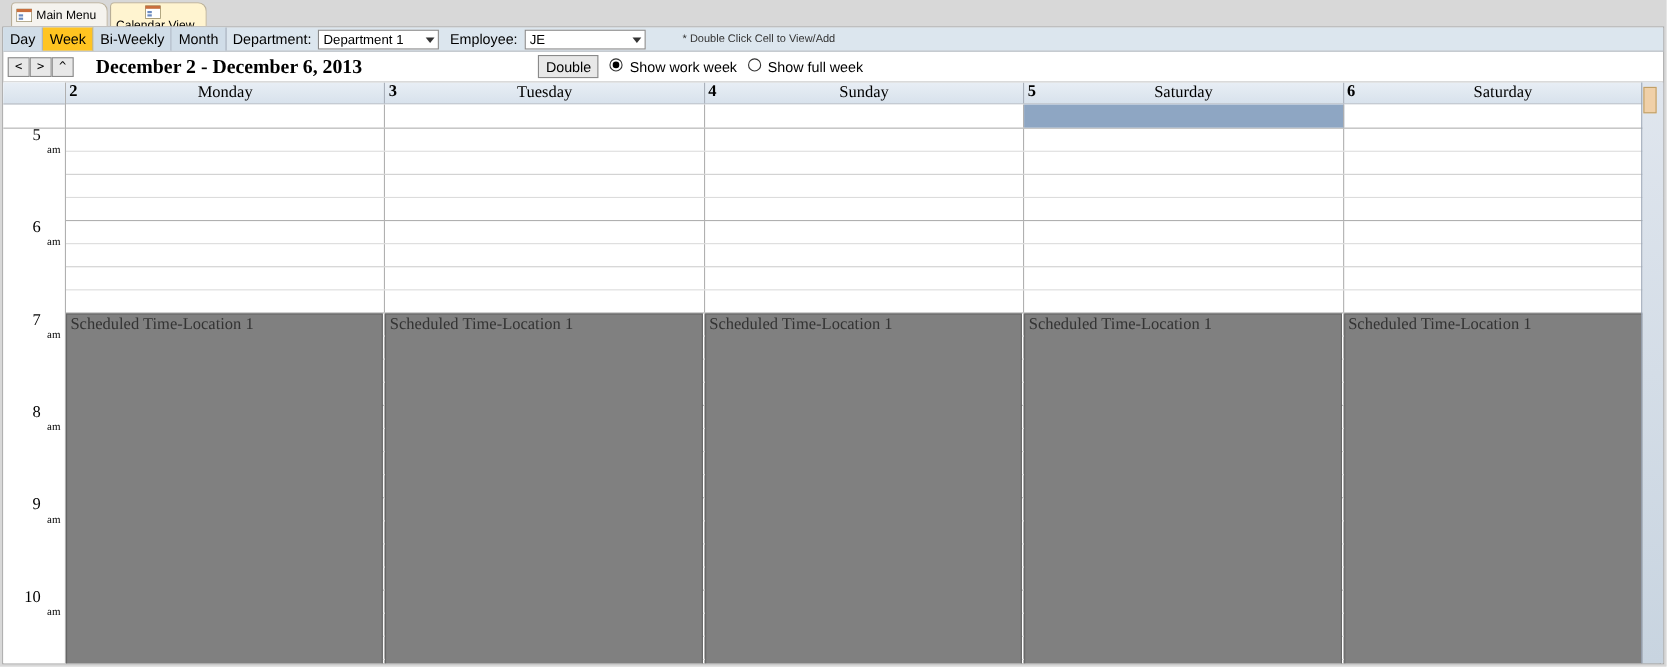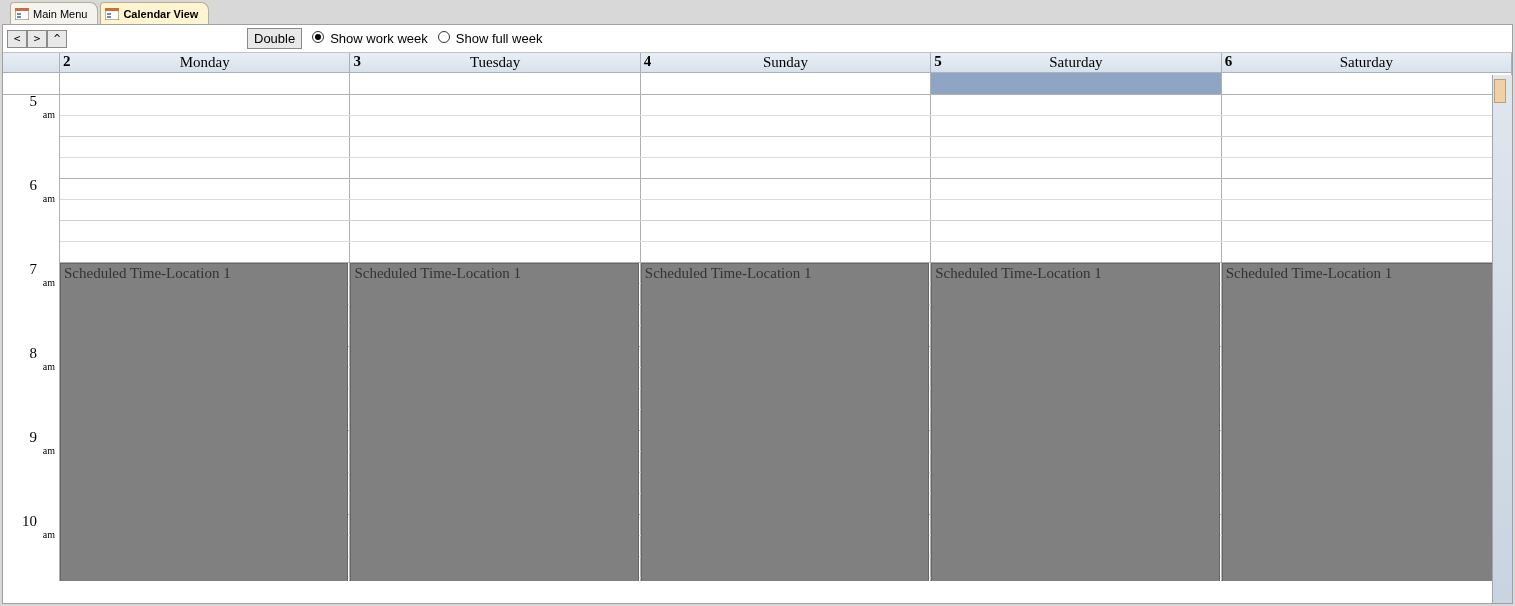--- a/index.html
+++ b/index.html
@@ -31,21 +31,22 @@
   border-bottom: none;
   border-top-left-radius: 4px;
   border-top-right-radius: 8px;
   margin-right: 2px;
   cursor: pointer;
   font-size: 11px;
   text-align: center;
 }
 .tab.active {
   background: #fff4d0;
-  font-weight: bold;
+  font-weight: normal;
+  flex-direction: column;
 }
 .tabicon {
   width: 14px;
   height: 12px;
   display: inline-flex;
   margin-right: 4px;
 }
 .content {
   border: 1px solid #a0a0a0;
   background: #ffffff;
@@ -312,27 +313,43 @@
             <rect x="0" y="0" width="14" height="3" fill="#c96f3e"></rect>
             <rect x="2" y="5" width="4" height="2" fill="#6a8ac0"></rect>
             <rect x="2" y="8" width="4" height="2" fill="#6a8ac0"></rect>
           </svg>
       </span>
       <span>Calendar View</span>
     </div>
   </div>
 
   <div class="content">
+    <div class="toolbar1">
+      <div class="viewbtn">Day</div>
+      <div class="viewbtn active">Week</div>
+      <div class="viewbtn">Bi-Weekly</div>
+      <div class="viewbtn">Month</div>
+      <span class="lbl">Department:</span>
+      <div class="dd">
+          <span>Department 1</span>
+        </div>
+      <span class="lbl">Employee:</span>
+      <div class="dd">
+          <span>JE</span>
+        </div>
+      <span class="hint">* Double Click Cell to View/Add</span>
+    </div>
 
     <div class="toolbar2">
       <div class="navgroup">
         <div class="navbtn">&lt;</div>
         <div class="navbtn">&gt;</div>
         <div class="navbtn">^</div>
       </div>
+      <div class="datetitle">December 2 - December 6, 2013</div>
       <button class="printbtn">Double</button>
       <label class="radio">
         <span class="radiodot sel"></span>
         <span>Show work week</span>
       </label>
       <label class="radio">
         <span class="radiodot"></span>
         <span>Show full week</span>
       </label>
     </div>

